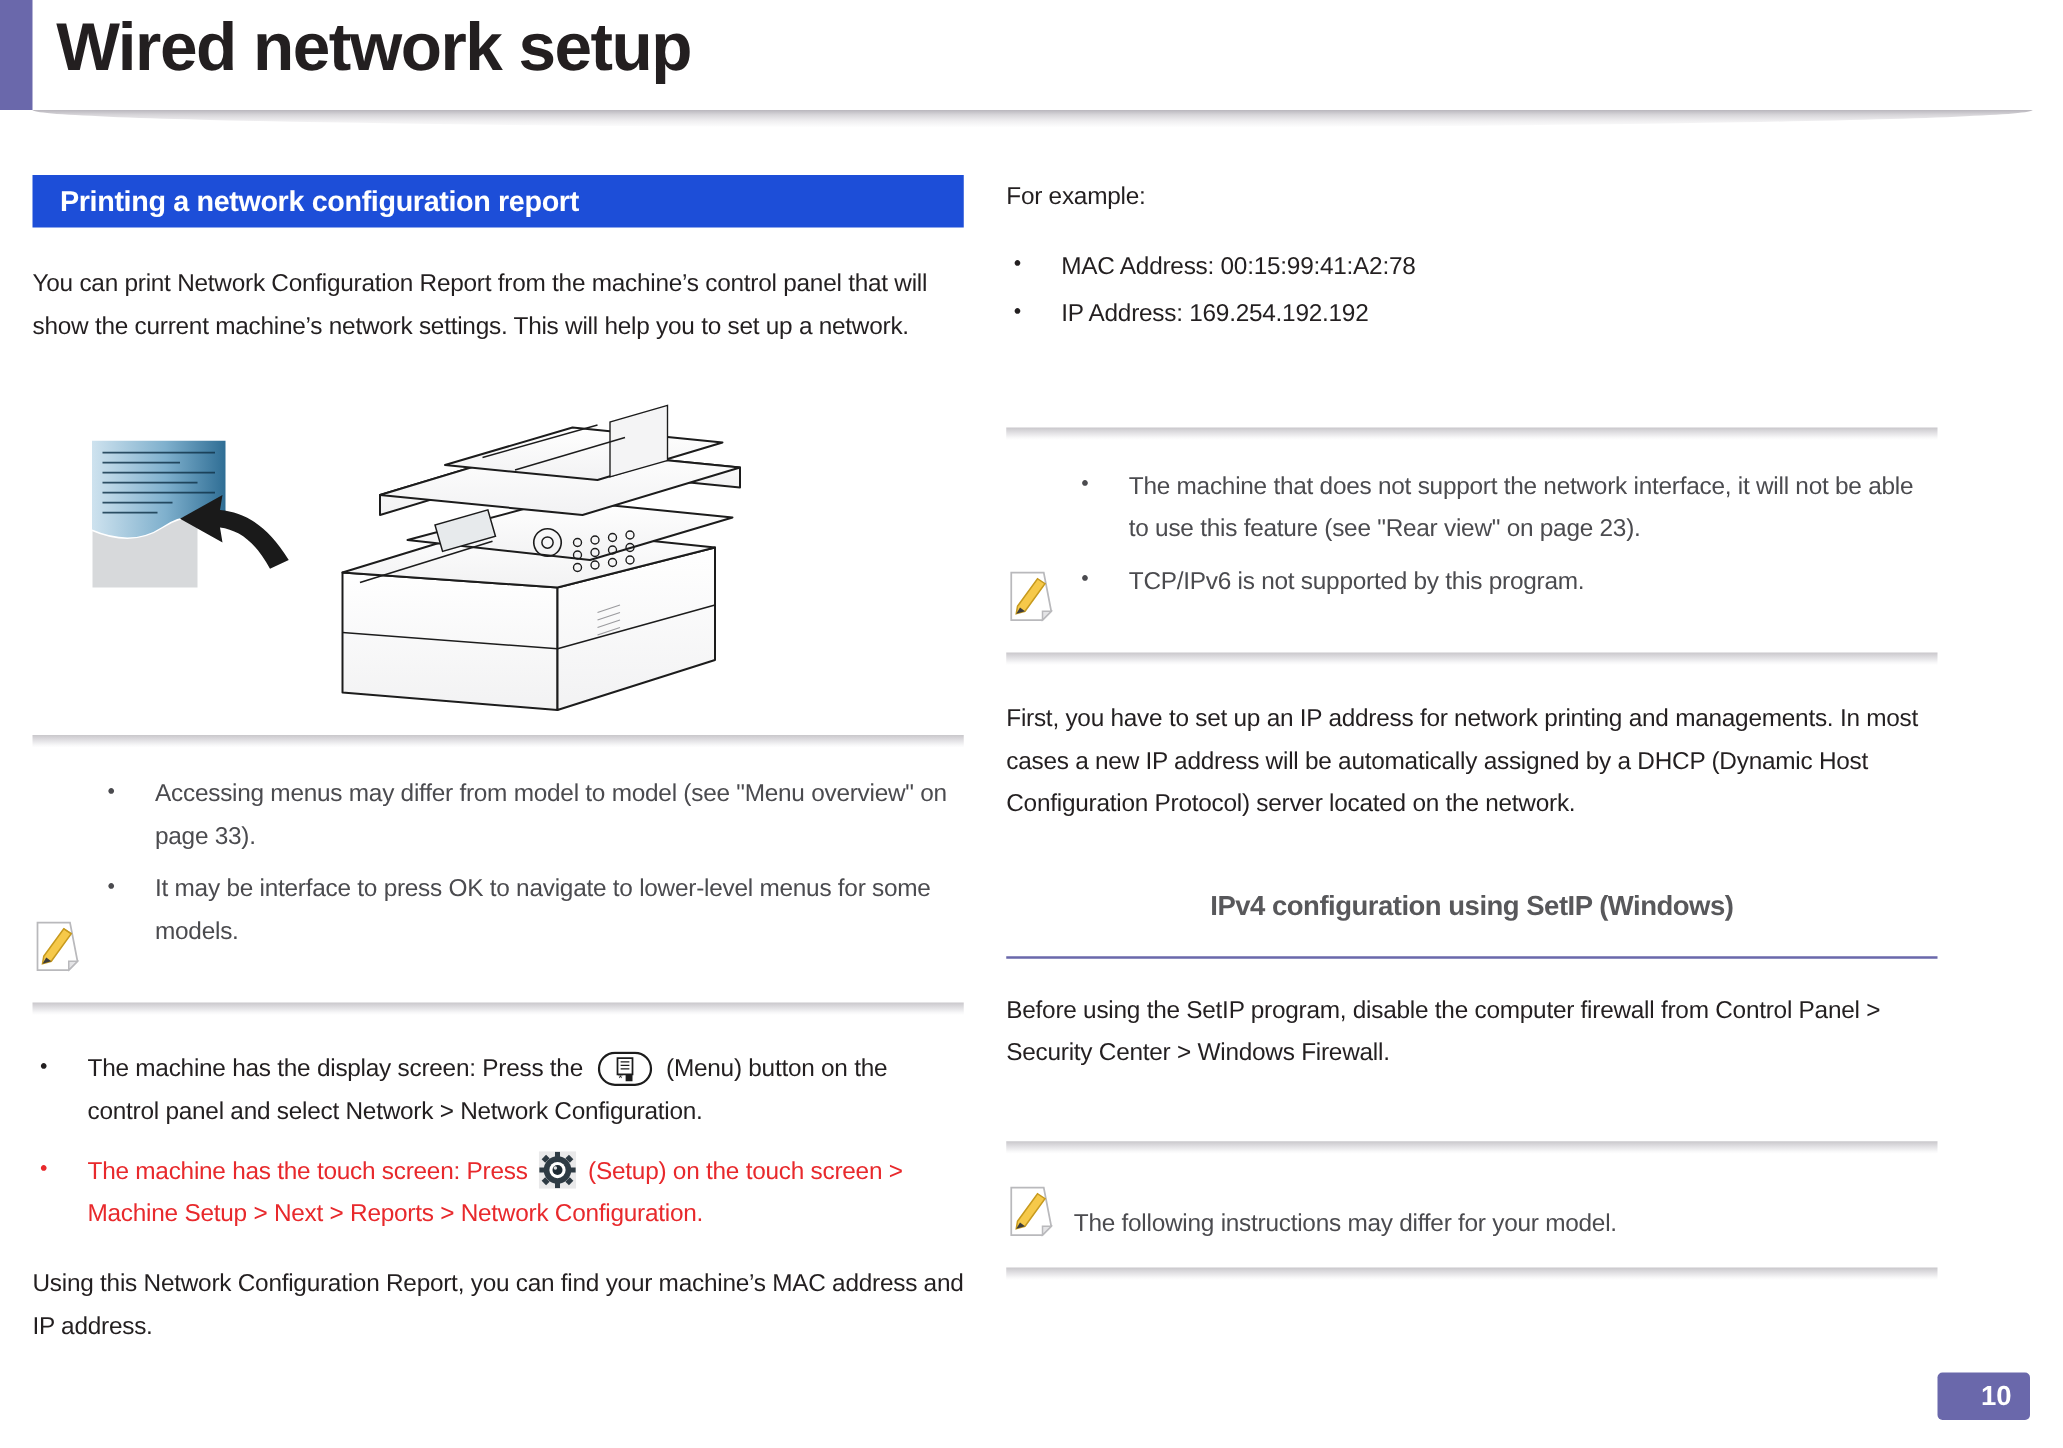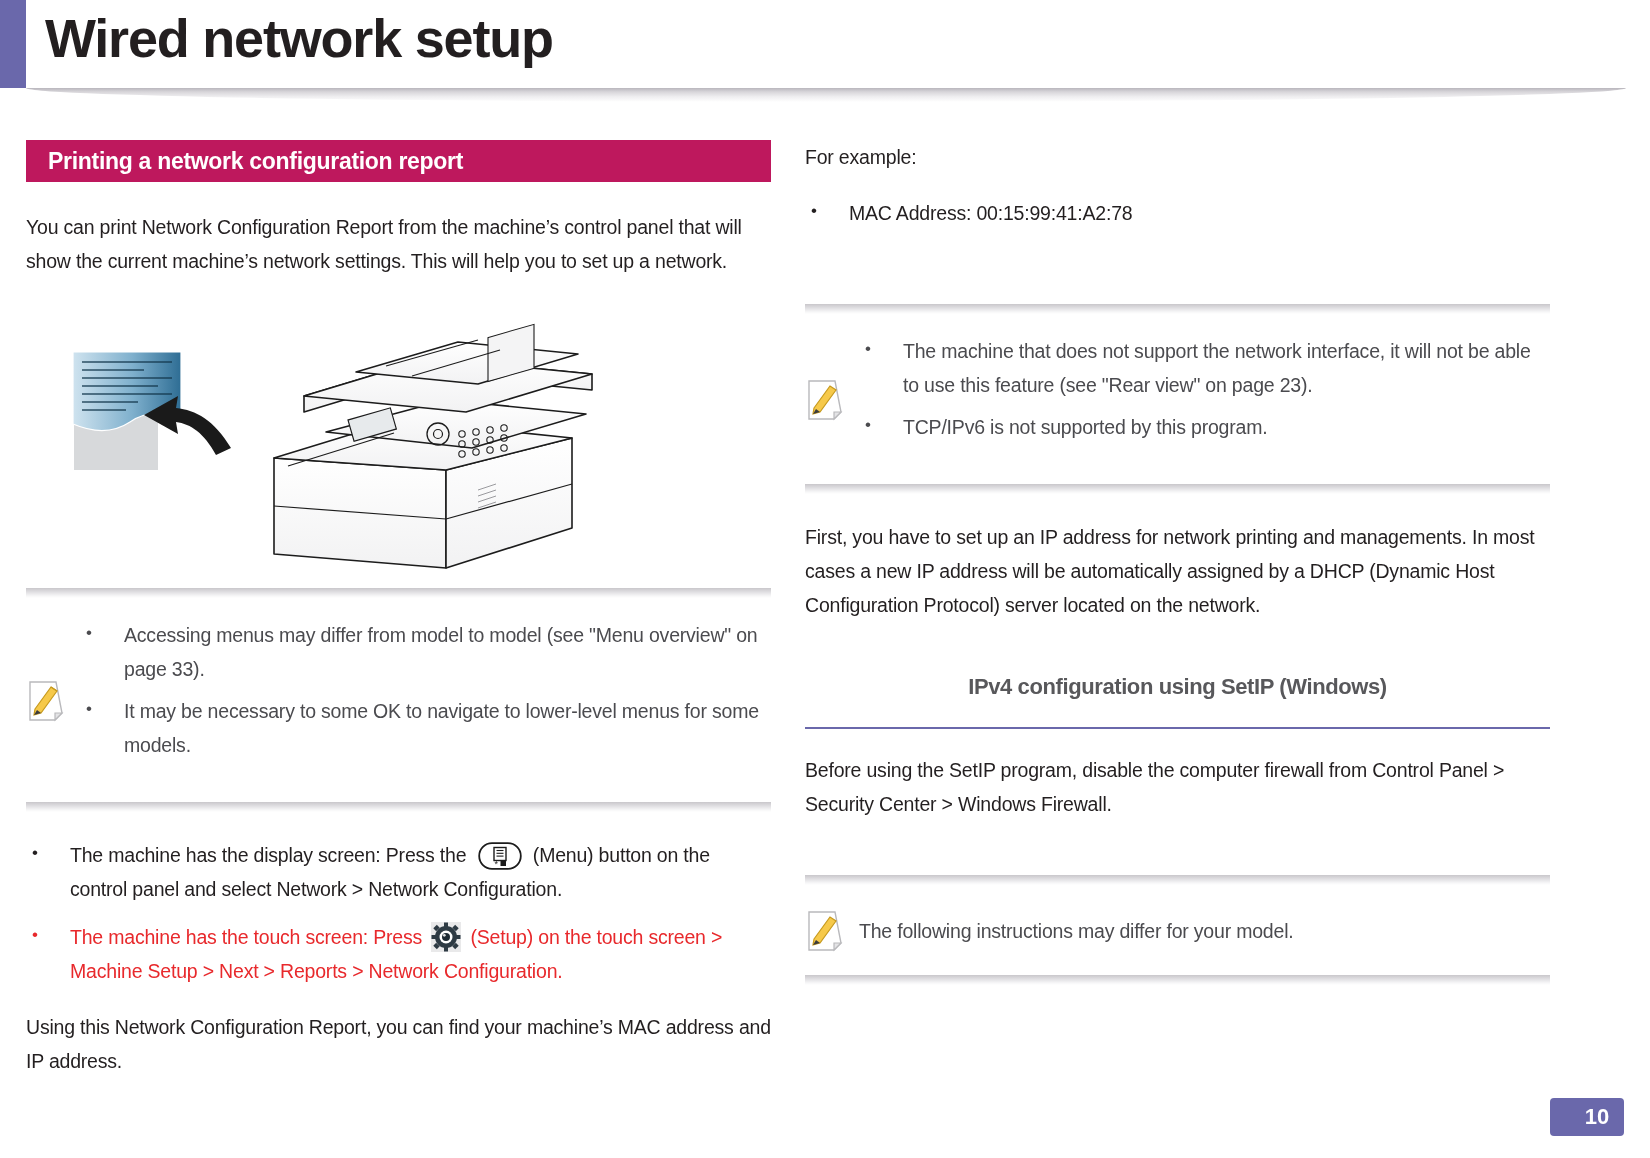--- a/index.html
+++ b/index.html
@@ -55,21 +55,21 @@
   .col {
     position: absolute;
     top: 140px;
     width: 745px;
   }
   .col-left  { left: 26px; }
   .col-right { left: 805px; }
 
   
   .section-band {
-    background: #be185d;
+    background: #1d4ed8;
     color: #ffffff;
     font-size: 23px;
     font-weight: bold;
     letter-spacing: -0.3px;
     height: 42px;
     line-height: 42px;
     padding-left: 22px;
     box-sizing: border-box;
     margin-bottom: 28px;
   }
@@ -124,21 +124,21 @@
     height: 10px;
     background: linear-gradient(to bottom, #c9c7cb 0%, #e3e2e5 45%, #f7f7f8 80%, #ffffff 100%);
   }
   .note::before { top: -10px; }
   .note::after  {
     bottom: -10px;
     background: linear-gradient(to bottom, #c9c7cb 0%, #e3e2e5 45%, #f7f7f8 80%, #ffffff 100%);
   }
   .note-inner {
     display: flex;
-    align-items: center;
+    align-items: flex-end;
   }
   .note-icon {
     flex: 0 0 44px;
     width: 44px;
     margin-right: 10px;
     padding-top: 4px;
   }
   .note-body {
     flex: 1 1 auto;
     color: #4b4b4f;
@@ -324,21 +324,21 @@
           <path d="M4 3 L30 3 L36 34 L29 41 L4 41 Z" fill="#ffffff" stroke="#b9b9bc" stroke-width="1.4"></path>
           <path d="M29 41 L29 34 L36 34 Z" fill="#e4e4e6" stroke="#b9b9bc" stroke-width="1.2"></path>
           <path d="M9 30 L25 8 L31 12 L15 34 L8 36 Z" fill="#f6c94a" stroke="#c79a1e" stroke-width="1.2"></path>
           <path d="M8 36 L15 34 L11 31 Z" fill="#3c3c3c"></path>
           <path d="M25 8 L31 12" stroke="#c79a1e" stroke-width="1.2" fill="none"></path>
         </svg>
       </div>
       <div class="note-body">
         <ul class="bul">
           <li><span>Accessing menus may differ from model to model (see "Menu overview" on page 33).</span></li>
-          <li><span>It may be necessary to some </span><b>OK</b><span> to navigate to lower-level menus for some models.</span></li>
+          <li><span>It may be interface to press </span><b>OK</b><span> to navigate to lower-level menus for some models.</span></li>
         </ul>
       </div>
     </div>
   </div>
 
   <ul class="bul">
     <li><b>The machine has the display screen:</b><span> Press the </span><span class="icon-menu"><svg width="44" height="28" viewBox="0 0 44 28">
           <rect x="1.2" y="1.2" width="41.6" height="25.6" rx="12.8" ry="12.8" fill="#ffffff" stroke="#1c1c1c" stroke-width="1.8"></rect>
           <rect x="16" y="5.5" width="12" height="13" fill="none" stroke="#1c1c1c" stroke-width="1.4"></rect>
           <g stroke="#1c1c1c" stroke-width="1.1">
@@ -371,20 +371,21 @@
 
   <p class="body"><span>Using this </span><b>Network Configuration Report</b><span>, you can find your machine’s MAC address and IP address.</span></p>
 </div>
 
 <div class="col col-right">
 
   <p class="body">For example:</p>
 
   <ul class="bul tight">
     <li><span>MAC Address: 00:15:99:41:A2:78</span></li>
+    <li><span>IP Address: 169.254.192.192</span></li>
   </ul>
 
   <div style="height:46px"></div>
 
 
   <div class="note">
     <div class="note-inner">
       <div class="note-icon">
         <svg width="40" height="44" viewBox="0 0 40 44">
           <path d="M4 3 L30 3 L36 34 L29 41 L4 41 Z" fill="#ffffff" stroke="#b9b9bc" stroke-width="1.4"></path>

